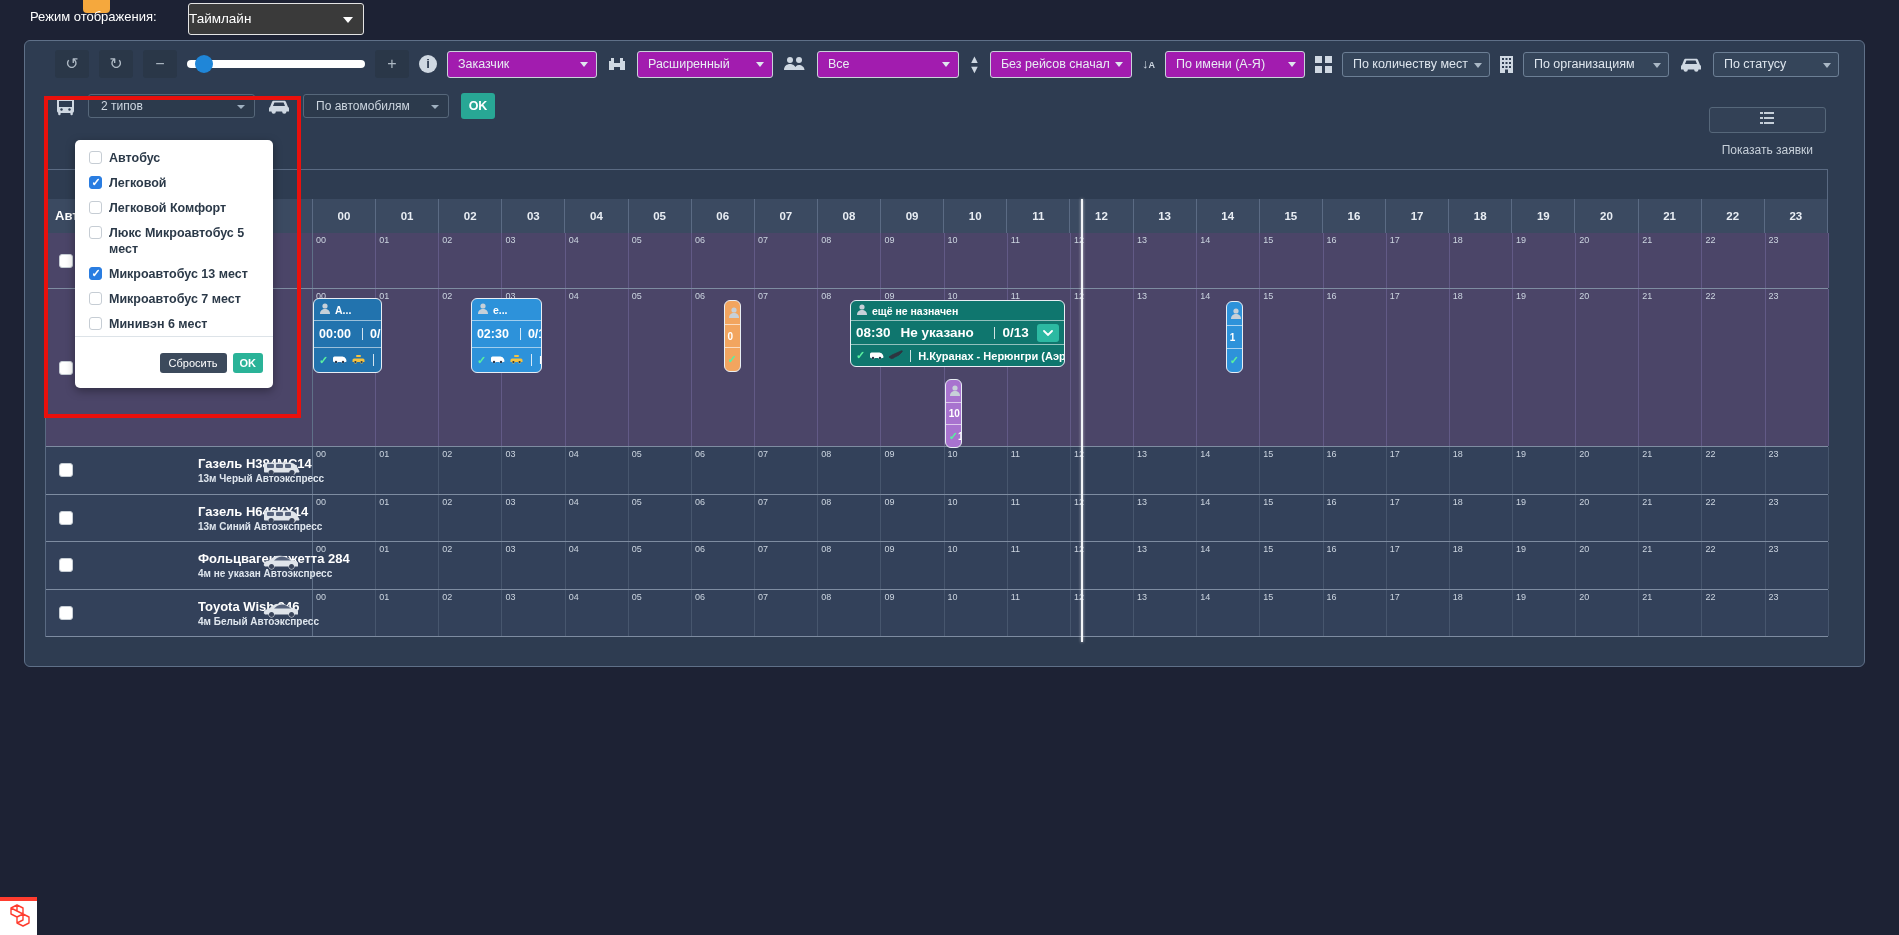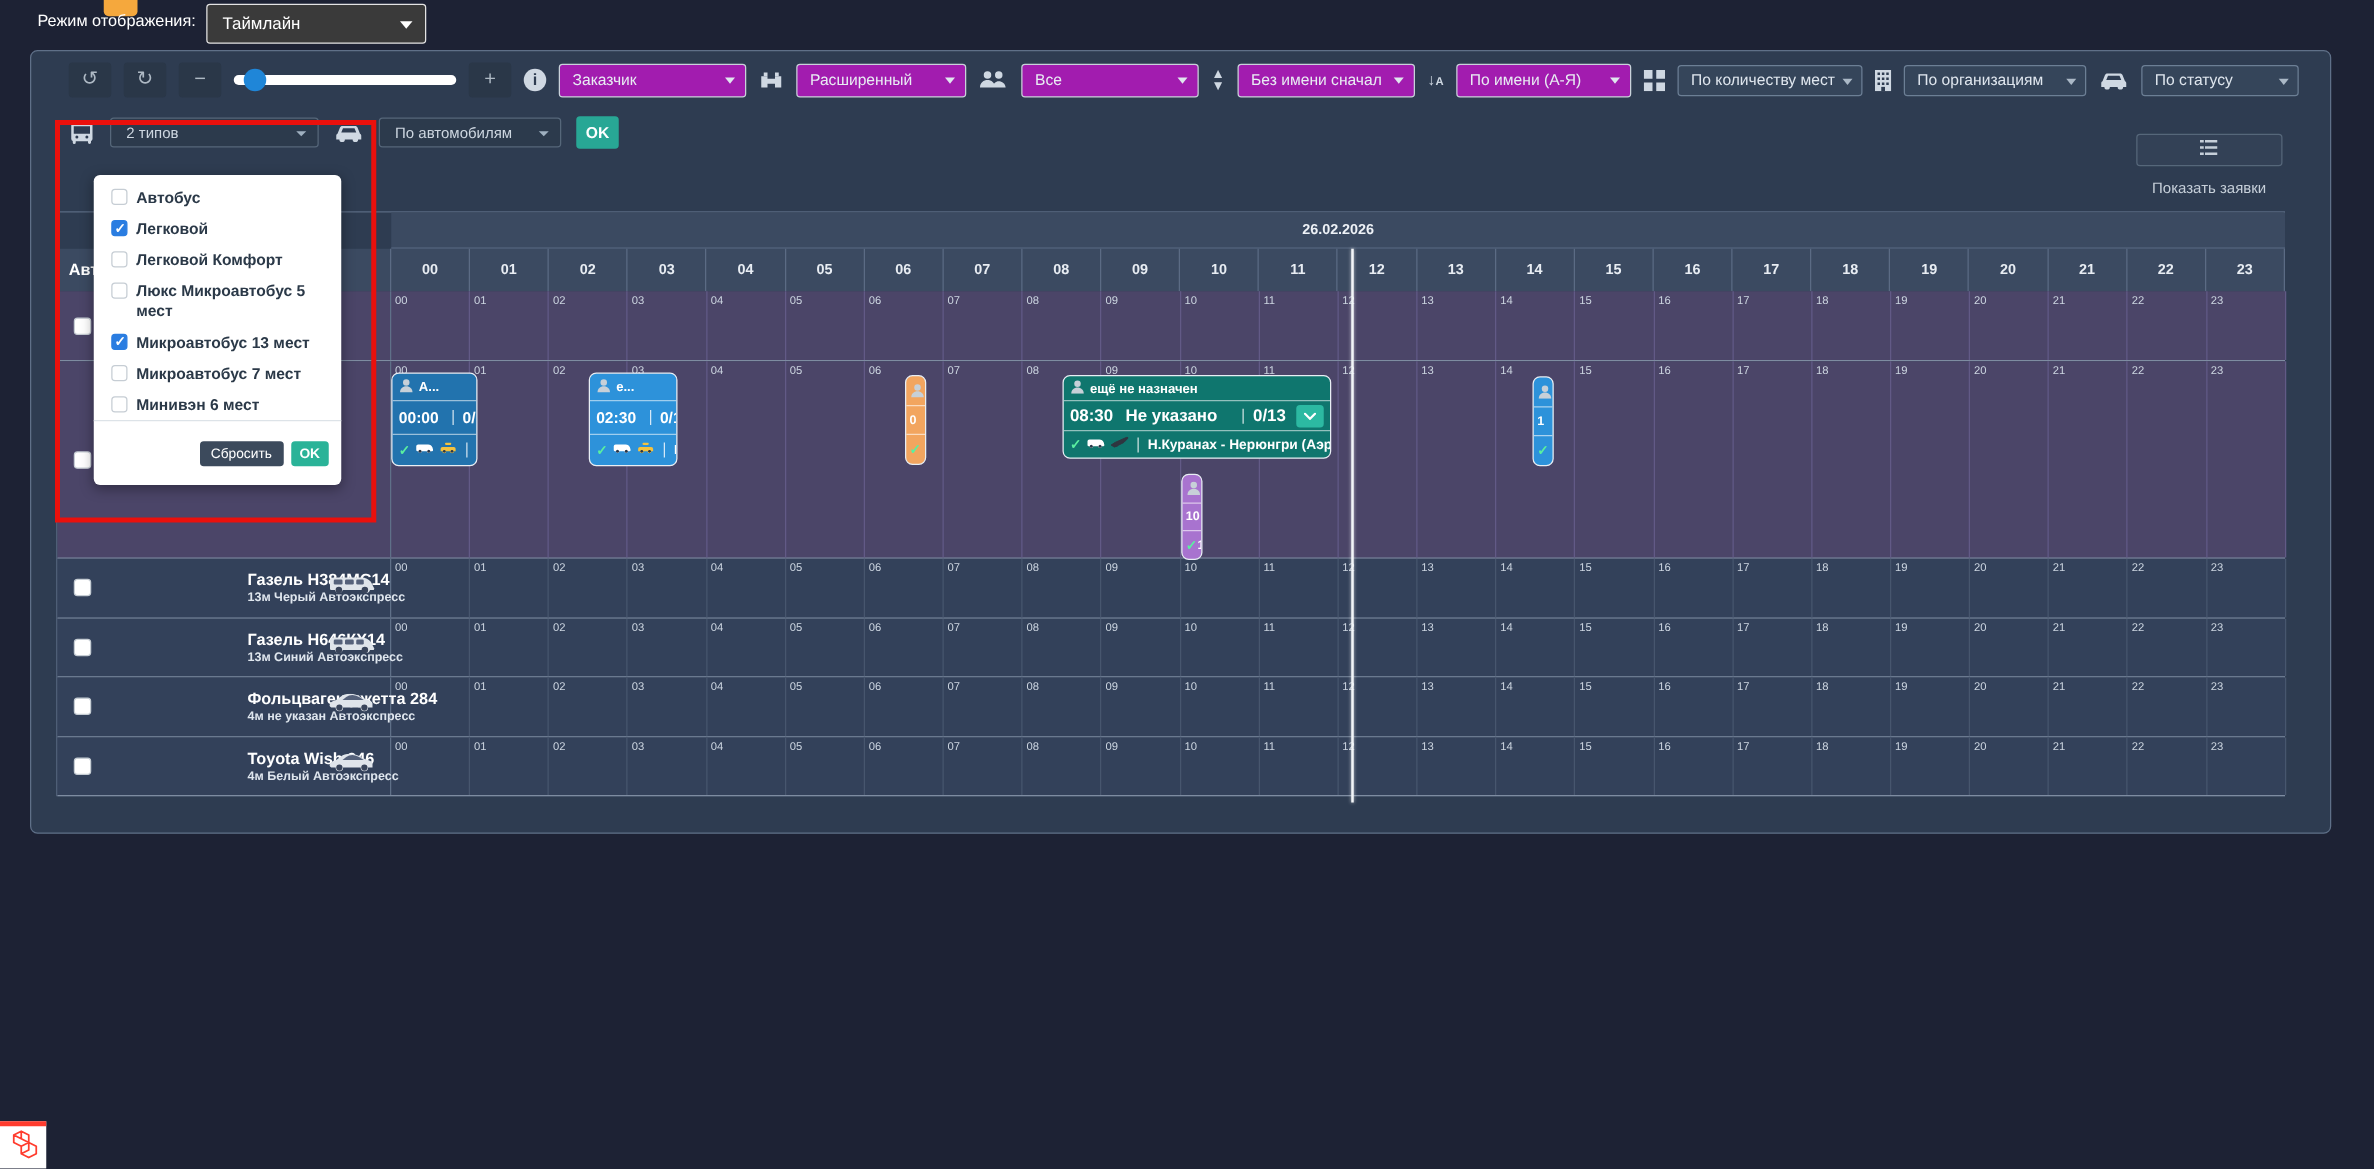--- a/index.html
+++ b/index.html
@@ -2,21 +2,21 @@
 <html><head>
 <meta charset="utf-8">
 <style>
   html,body{margin:0;padding:0;background:#1d2234;}
   *{box-sizing:border-box;font-family:"Liberation Sans",sans-serif;}
   #stage{position:relative;width:1899px;height:935px;background:#1d2234;overflow:hidden;}
 
   
   #top-orange{position:absolute;left:83px;top:0;width:27px;height:13px;background:#f5a83d;border-radius:0 0 4px 4px;}
   #mode-label{position:absolute;left:30px;top:9px;color:#fff;font-size:13px;}
-  #mode-select{position:absolute;left:165px;top:3px;width:176px;height:32px;background:#3a3a3a;border:1px solid #e4e4e4;border-radius:3px;color:#fff;font-size:13.5px;line-height:30px;padding-left:12px;cursor:pointer;}
+  #mode-select{position:absolute;left:188px;top:3px;width:176px;height:32px;background:#3a3a3a;border:1px solid #e4e4e4;border-radius:3px;color:#fff;font-size:13.5px;line-height:30px;cursor:pointer;}
   #mode-select .chev{position:absolute;right:10px;top:13px;width:0;height:0;border-left:5px solid transparent;border-right:5px solid transparent;border-top:6px solid #fff;}
 
   
   #panel{position:absolute;left:24px;top:40px;width:1841px;height:627px;background:#2e3c51;border:1px solid #5f7088;border-radius:6px;}
 
   .trow1{position:absolute;left:30px;top:8px;height:30px;display:flex;align-items:center;gap:10px;}
   .sqbtn{width:34px;height:28px;background:#2a3748;border-radius:3px;color:#aeb9c4;font-size:16px;text-align:center;line-height:27px;cursor:pointer;}
   .slider-track{position:relative;width:178px;height:8px;background:#fff;border-radius:4px;}
   .slider-handle{position:absolute;left:8px;top:-5px;width:18px;height:18px;border-radius:50%;background:#1f86d8;cursor:pointer;}
   .info-ic{width:18px;height:18px;border-radius:50%;background:#cfd8e2;color:#2e3c51;font-weight:bold;font-size:13px;text-align:center;line-height:18px;}
@@ -120,21 +120,21 @@
       <div class="sel" style="width:136px">Расширенный</div>
       <span class="tico">
           <svg width="24" height="16" viewBox="0 0 24 16">
             <circle cx="7" cy="4" r="3" fill="#cfd8e2"></circle>
             <circle cx="16" cy="4" r="3" fill="#cfd8e2"></circle>
             <path d="M1 14c0-4 3-6 6-6s6 2 6 6zM11 14c.5-3 2.5-5 5-5s5.5 2 5.5 5z" fill="#cfd8e2"></path>
           </svg>
         </span>
       <div class="sel" style="width:142px">Все</div>
       <span class="txtico">▲<br>▼</span>
-      <div class="sel" style="width:142px">Без имени сначал</div>
+      <div class="sel" style="width:142px">Без рейсов сначал</div>
       <span class="txtico" style="font-size:13px;line-height:13px;">↓<span style="font-size:9px;">A</span></span>
       <div class="sel" style="width:140px">По имени (А-Я)</div>
       <span class="tico">
           <svg width="17" height="17" viewBox="0 0 17 17">
             <rect x="0" y="0" width="7" height="7" fill="#cfd8e2"></rect>
             <rect x="10" y="0" width="7" height="7" fill="#cfd8e2"></rect>
             <rect x="0" y="10" width="7" height="7" fill="#cfd8e2"></rect>
             <rect x="10" y="10" width="7" height="7" fill="#cfd8e2"></rect>
           </svg>
         </span>
@@ -191,21 +191,20 @@
               <rect x="0" y="5" width="3" height="2"></rect>
               <rect x="4" y="5" width="10" height="2"></rect>
               <rect x="0" y="10" width="3" height="2"></rect>
               <rect x="4" y="10" width="10" height="2"></rect>
             </g>
           </svg></span>
       <span>Показать заявки</span>
     </div>
 
     <div id="grid">
-      <div id="date-row">26.02.2026</div>
       <div id="head-row">
         <div id="head-left">Автомобили</div>
       <div class="hcell">00</div>
           <div class="hcell">01</div>
           <div class="hcell">02</div>
           <div class="hcell">03</div>
           <div class="hcell">04</div>
           <div class="hcell">05</div>
           <div class="hcell">06</div>
           <div class="hcell">07</div>

